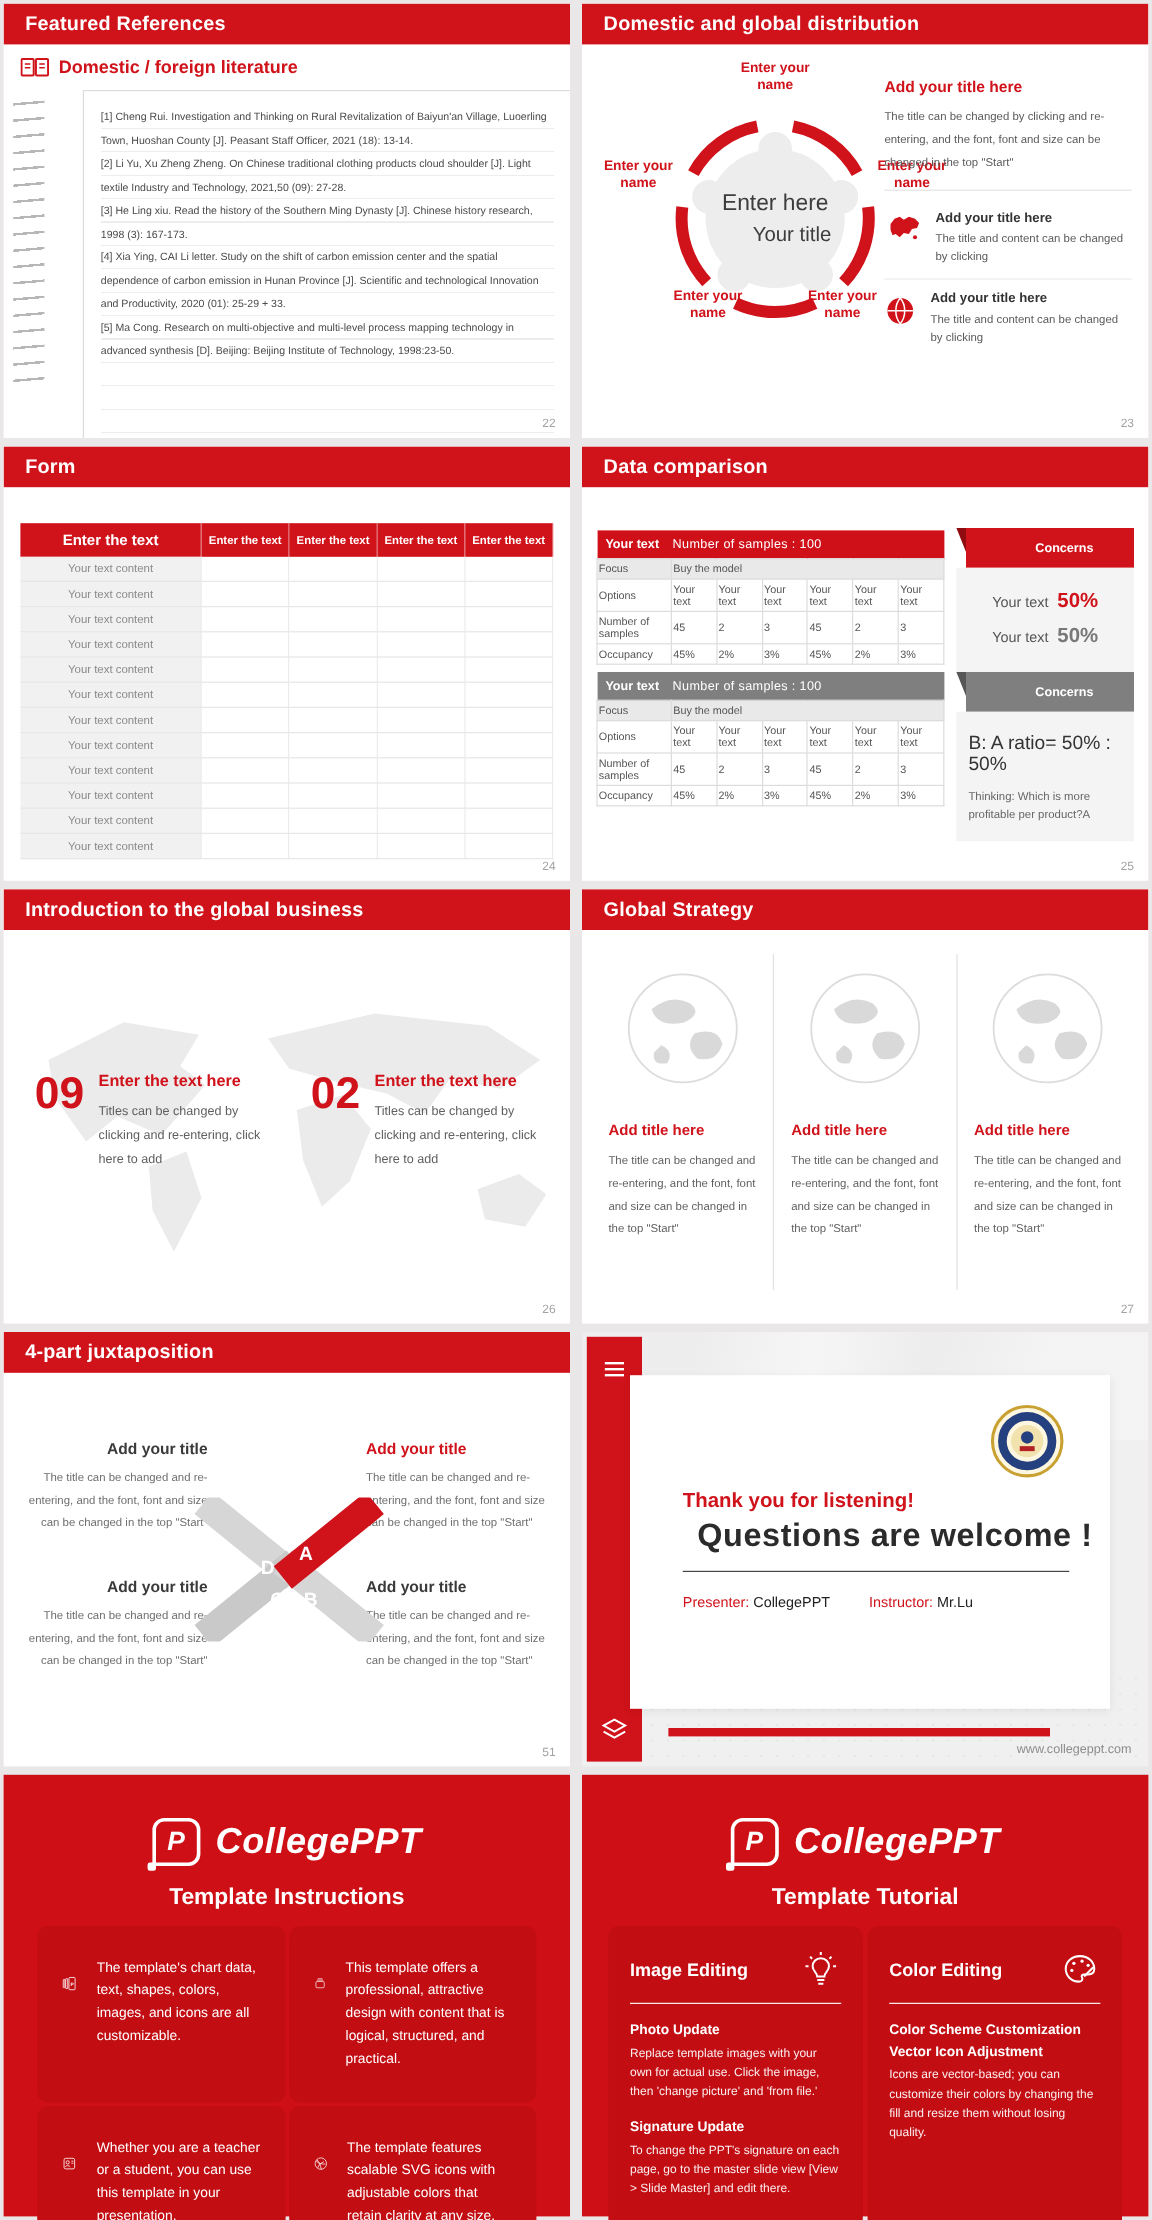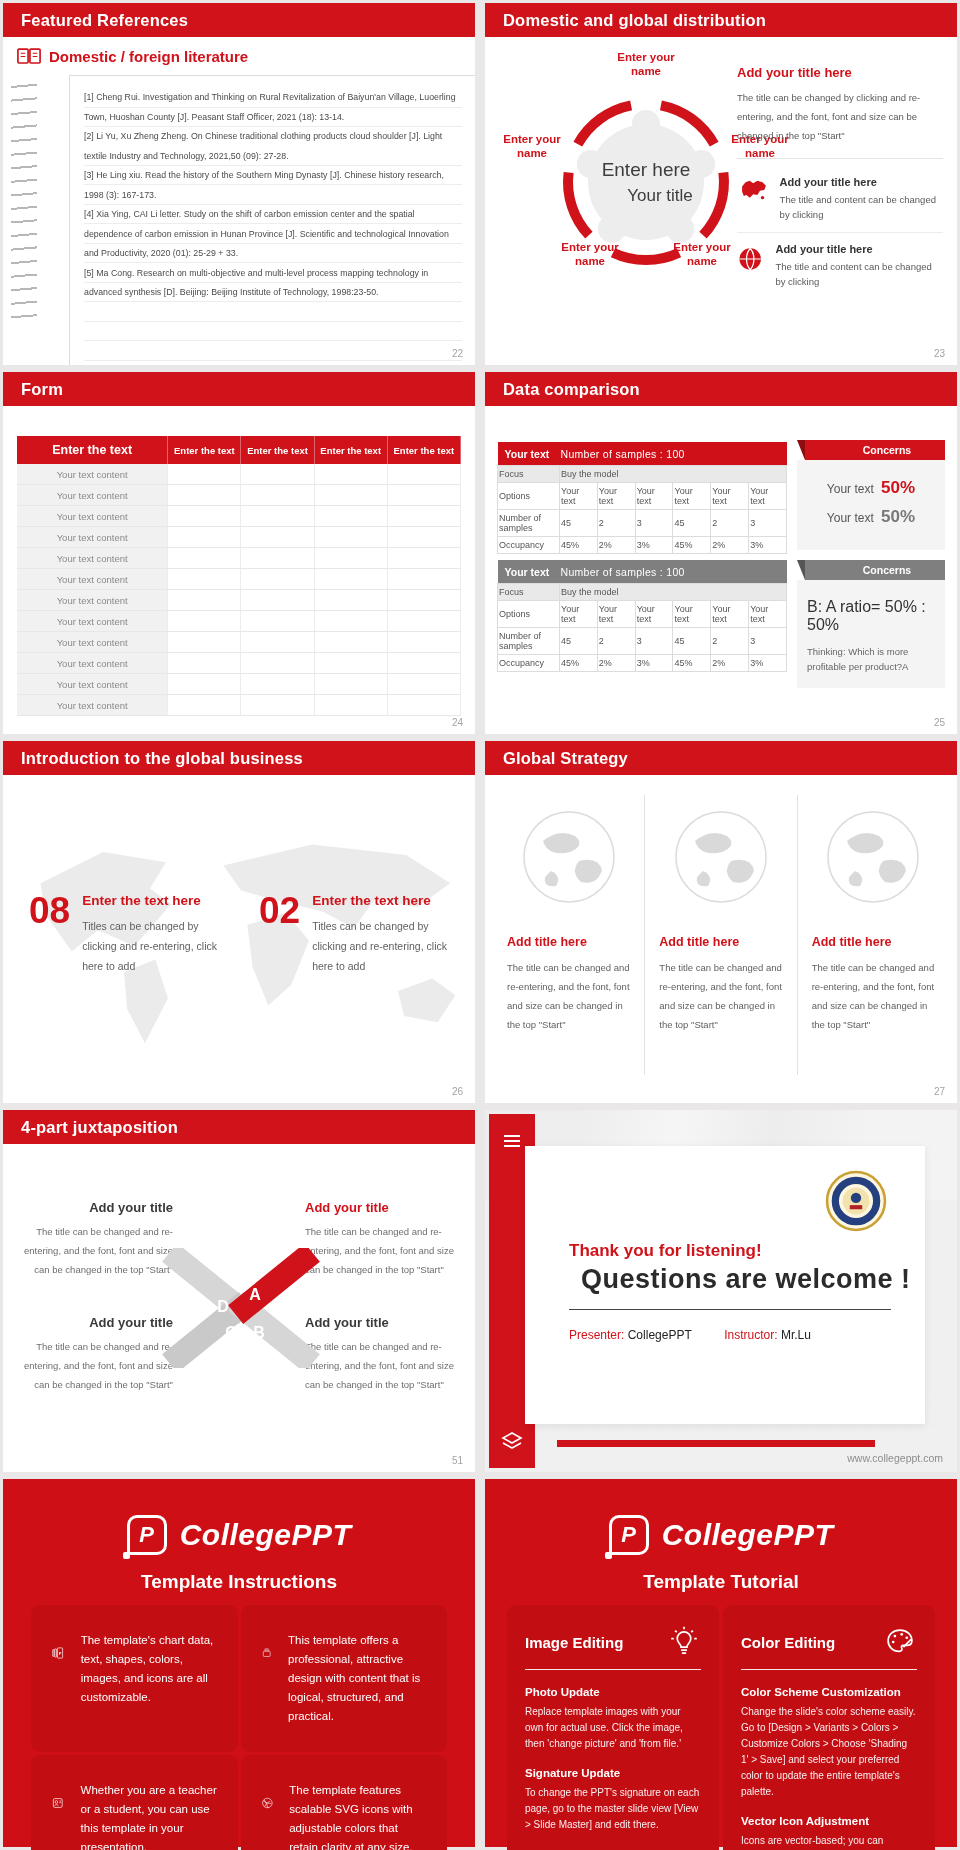--- a/index.html
+++ b/index.html
@@ -86,21 +86,21 @@
   .dc-table td{border:1px solid #dcdcdc;text-align:left;color:#555;padding:3px 1px;}
   .dc-title td{border:none;color:#fff;height:17px;}
   .t0 .dc-title td{background:#cf1019;}
   .t1 .dc-title td{background:#7f7f7f;}
   .dc-title .lab{font-weight:bold;font-size:10.5px;text-align:left;padding-left:7px;}
   .dc-title .hd{font-size:10.5px;letter-spacing:.3px;}
   .dc-sub td{background:#e9e9e9;color:#555;}
   .concern{position:absolute;left:312px;width:148px;}
   .concern.c1{top:68px;}
   .concern.c2{top:188px;}
-  .ribbon{height:20px;color:#fff;font-weight:bold;font-size:10.5px;display:flex;align-items:center;justify-content:center;position:relative;margin-left:8px;padding-left:24px;}
+  .ribbon{height:33px;color:#fff;font-weight:bold;font-size:10.5px;display:flex;align-items:center;justify-content:center;position:relative;margin-left:8px;padding-left:24px;}
   .ribbon.red{background:#d0121a;}
   .ribbon.gray{background:#7f7f7f;}
   .ribbon::before{content:'';position:absolute;left:-8px;top:0;border-style:solid;border-width:10px 4px;border-color:transparent;}
   .ribbon.red::before{border-right-color:#8f0c11;border-top-color:#8f0c11;}
   .ribbon.gray::before{border-right-color:#565656;border-top-color:#565656;}
   .concern .body{background:#f4f4f4;padding:14px 10px;min-height:62px;}
   .c1 .row{text-align:center;font-size:12px;color:#555;line-height:27px;}
   .c1 .row .v{font-size:17px;font-weight:bold;margin-left:4px;}
   .c1 .row.first .v{color:#d0121a;}
   .c1 .row.second .v{color:#787878;}
@@ -530,21 +530,21 @@
     <svg class="worldmap" viewBox="0 0 440 230">
       <g fill="#ebebeb">
         <path d="M30 55 L90 25 L150 35 L135 60 L155 75 L120 115 L85 100 L60 120 L35 85 Z"></path>
         <path d="M110 140 L140 128 L152 165 L130 208 L113 175 Z"></path>
         <path d="M228 95 L265 83 L287 110 L270 152 L248 172 L233 135 Z"></path>
         <path d="M205 38 L290 18 L380 28 L422 55 L390 78 L350 70 L330 98 L300 82 L258 72 L222 62 Z"></path>
         <path d="M372 158 L405 146 L427 162 L410 188 L378 182 Z"></path>
       </g>
     </svg>
     <div class="s5-item i1">
-      <div class="s5-num">08</div>
+      <div class="s5-num">09</div>
       <div>
         <div class="s5-title">Enter the text here</div>
         <div class="s5-body">Titles can be changed by clicking and re-entering, click here to add</div>
       </div>
     </div>
     <div class="s5-item i2">
       <div class="s5-num">02</div>
       <div>
         <div class="s5-title">Enter the text here</div>
         <div class="s5-body">Titles can be changed by clicking and re-entering, click here to add</div>
@@ -738,20 +738,19 @@
             <path d="M20 6c8 0 14 5.5 14 12.5 0 4-3 5.5-6 5.5h-4c-2 0-3 1.5-2 3 .8 1.4.3 4-3 4-8 0-13-6-13-12.5C6 11.5 12 6 20 6z" fill="none" stroke="#fff" stroke-width="2"></path>
             <circle cx="14" cy="13" r="1.6" fill="#fff"></circle>
               <circle cx="22" cy="11" r="1.6" fill="#fff"></circle>
             <circle cx="28" cy="15" r="1.6" fill="#fff"></circle>
               <circle cx="12" cy="20" r="1.6" fill="#fff"></circle>
             <path d="M24 26l9-9" stroke="#fff" stroke-width="2"></path>
           </svg>
         </div>
         <div class="tut-rule"></div>
         <p class="tut-h">Color Scheme Customization</p>
-        <p class="tut-p">Change the slide's color scheme easily. Go to [Design &gt; Variants &gt; Colors &gt; Customize Colors &gt; Choose 'Shading 1' &gt; Save] and select your preferred color to update the entire template's palette.</p>
         <p class="tut-h">Vector Icon Adjustment</p>
         <p class="tut-p">Icons are vector-based; you can customize their colors by changing the fill and resize them without losing quality.</p>
       </div>
     </div>
   </div>
 
 </div>
 
 </body></html>

